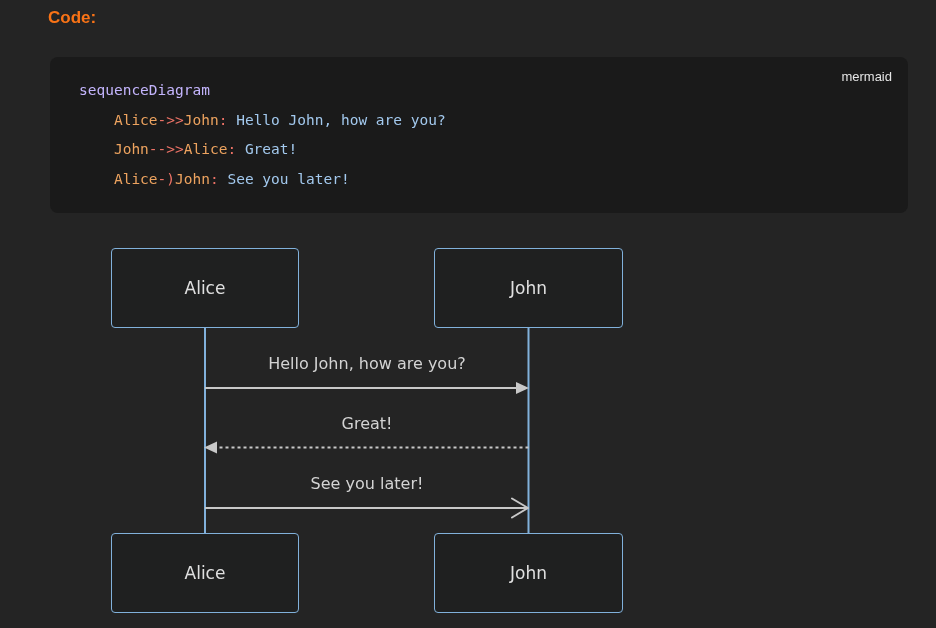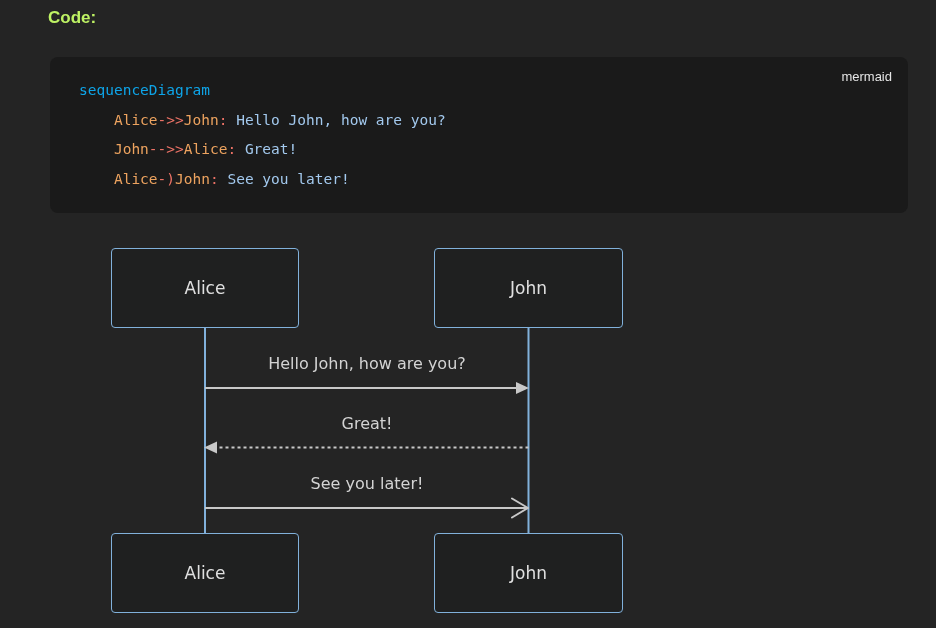--- a/index.html
+++ b/index.html
@@ -13,21 +13,21 @@
   }
 
   
   .heading {
     position: absolute;
     left: 48px;
     top: 8px;
     font-family: "Liberation Sans", sans-serif;
     font-size: 17px;
     font-weight: 700;
-    color: #bef264;
+    color: #f97316;
   }
 
   
   .codeblock {
     position: absolute;
     left: 50px;
     top: 57px;
     width: 858px;
     height: 156px;
     background: #1a1a1a;
@@ -46,21 +46,21 @@
     left: 29px;
     top: 19px;
     right: 10px;
     margin: 0;
     font-family: "DejaVu Sans Mono", monospace;
     font-size: 14.5px;
     line-height: 29.7px;
     white-space: pre;
     color: #d4d4d4;
   }
-  .tk-keyword  { color: #0ea5e9; text-align: center; }
+  .tk-keyword  { color: #c4b5fd; text-align: center; }
   .tk-operator { color: #ec7266; }
   .tk-actor    { color: #eda35f; }
   .tk-message  { color: #a3c9ee; }
   .tk-plain    { color: #d4d4d4; }
 
   
   .diagram-svg {
     position: absolute;
     left: 0; top: 0;
     pointer-events: none;

